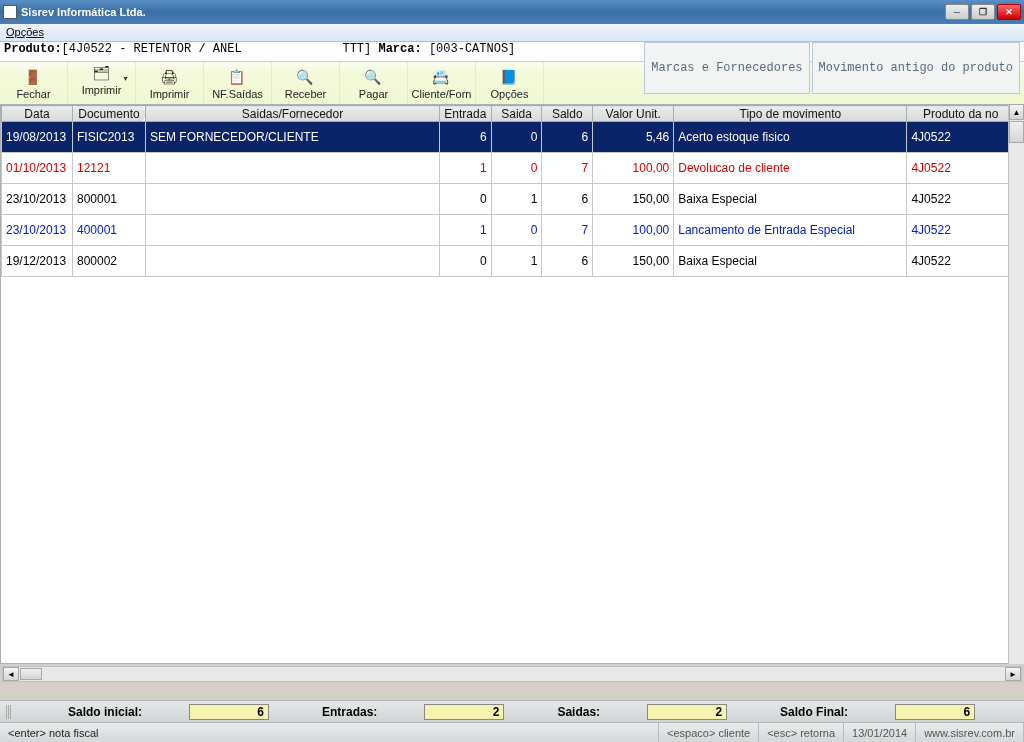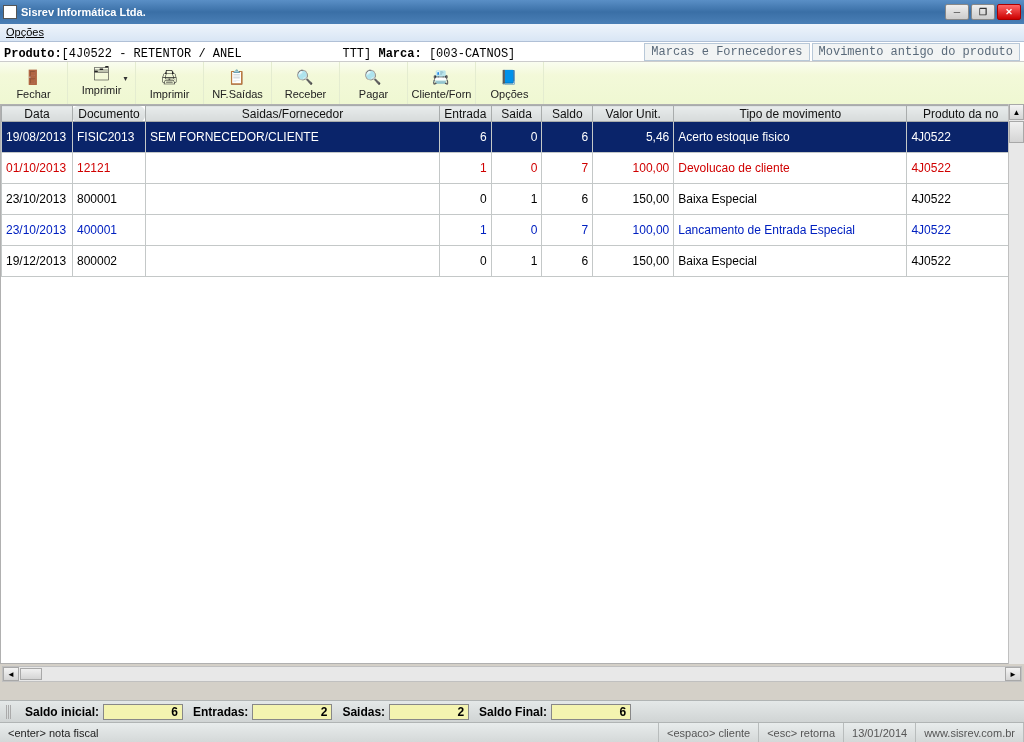--- a/index.html
+++ b/index.html
@@ -10,23 +10,23 @@
 .titlebar .icon { width: 14px; height: 14px; background: #fff; border: 1px solid #555; margin-right: 4px; }
 .titlebar .spacer { flex: 1; }
 .win-btn { width: 24px; height: 16px; margin-left: 2px; border: 1px solid #888; background: linear-gradient(to bottom, #eee, #ccc); border-radius: 2px; display: flex; align-items: center; justify-content: center; font-size: 9px; color: #333; }
 .win-btn.close { background: linear-gradient(to bottom, #f66, #c00); color: #fff; font-weight: bold; border-color: #a00; }
 
 
 .menubar { height: 18px; background: linear-gradient(to bottom, #eef4fb, #d9e6f5); border-bottom: 1px solid #b0c0d6; padding: 2px 6px; font-size: 11px; }
 .menubar span { text-decoration: underline; }
 
 
-.infobar { height: 20px; background: #fff; display: flex; align-items: flex-end; font-family: "Courier New", monospace; font-size: 12px; padding: 0 4px; border-bottom: 1px solid #ccc; }
+.infobar { height: 20px; background: #fff; display: flex; align-items: flex-start; font-family: "Courier New", monospace; font-size: 12px; padding: 0 4px; border-bottom: 1px solid #ccc; }
 .infobar .bold { font-weight: bold; }
-.infobar .tabbtn { margin-left: 2px; padding: 1px 6px; background: #f2f4f4; border: 1px solid #b8c8d8; font-family: "Courier New", monospace; font-size: 12px; color: #5a6a7a; }
+.infobar .tabbtn { margin-left: 2px; padding: 18px 6px; background: #f2f4f4; border: 1px solid #b8c8d8; font-family: "Courier New", monospace; font-size: 12px; color: #5a6a7a; }
 
 
 .toolbar { height: 44px; background: linear-gradient(to bottom, #fafdf0 0%, #f3f9d9 30%, #eff8d2 100%); border-bottom: 1px solid #d0d8c0; display: flex; }
 .tbtn { width: 68px; display: flex; flex-direction: column; align-items: center; justify-content: center; border-right: 1px solid #e4ecd0; font-size: 11px; color: #222; }
 .tbtn .ticon { width: 20px; height: 20px; margin-bottom: 1px; display: flex; align-items: center; justify-content: center; font-size: 14px; }
 .tbtn.dd::after { content: "▾"; font-size: 8px; position: relative; top: -22px; left: 24px; color: #333; }
 
 
 .tablewrap { position: absolute; top: 104px; left: 0; right: 0; bottom: 78px; background: #fff; overflow: hidden; border: 1px solid #b0b0b0; }
 .gridtable { border-collapse: collapse; font-size: 12px; width: 1014px; }
@@ -37,21 +37,21 @@
 .row-blue td { color: #0020c0; }
 .num { text-align: right; }
 
 
 .hscroll { position: absolute; bottom: 60px; left: 2px; right: 2px; height: 16px; background: #e8e8e8; border: 1px solid #c0c0c0; display: flex; align-items: center; }
 .hscroll .arrow { width: 16px; height: 14px; background: linear-gradient(to bottom, #f4f4f4, #d4d4d4); border: 1px solid #a8a8a8; display: flex; align-items: center; justify-content: center; font-size: 8px; }
 .hscroll .thumb { width: 22px; height: 12px; background: linear-gradient(to bottom, #f0f0f0, #d4d4d4); border: 1px solid #a8a8a8; margin-left: 1px; }
 .hscroll .track { flex: 1; }
 
 
-.saldobar { position: absolute; bottom: 20px; left: 0; right: 0; height: 22px; background: linear-gradient(to bottom, #e4e8e8, #d0d4d4); border-top: 1px solid #b0b4b4; display: flex; align-items: center; padding: 0 6px; font-size: 12px; }
+.saldobar { position: absolute; bottom: 20px; left: 0; right: 0; height: 22px; background: linear-gradient(to bottom, #e4e8e8, #d0d4d4); border-top: 1px solid #b0b4b4; display: flex; align-items: center; padding: 0 6px; font-size: 12px; gap: 43px; }
 .saldobar .lbl { font-weight: bold; margin: 0 4px 0 10px; }
 .saldobar .lbl:first-child { margin-left: 0; }
 .saldobar .val { display: inline-block; width: 80px; height: 16px; background: #f4f4b0; border: 1px solid #888; text-align: right; padding-right: 4px; font-weight: bold; line-height: 14px; }
 
 
 .statusbar { position: absolute; bottom: 0; left: 0; right: 0; height: 20px; background: linear-gradient(to bottom, #e8ecec, #d4d8d8); border-top: 1px solid #b0b4b4; display: flex; align-items: center; font-size: 11px; }
 .statusbar .cell { padding: 0 8px; border-right: 1px solid #b8bcbc; height: 100%; display: flex; align-items: center; color: #555; }
 .statusbar .cell:first-child { flex: 1; color: #222; }
 
 

